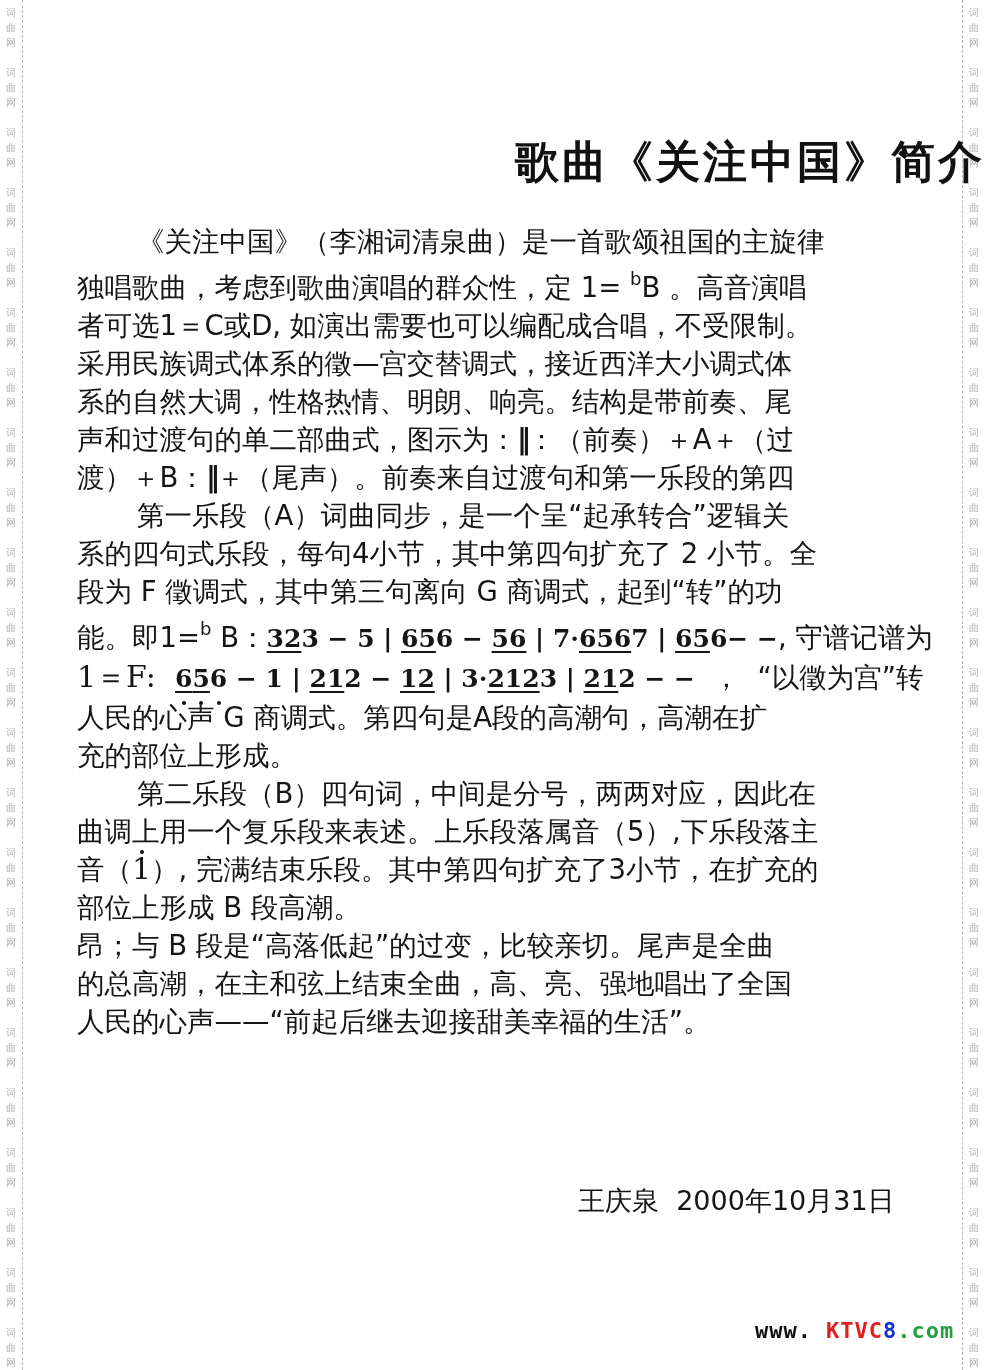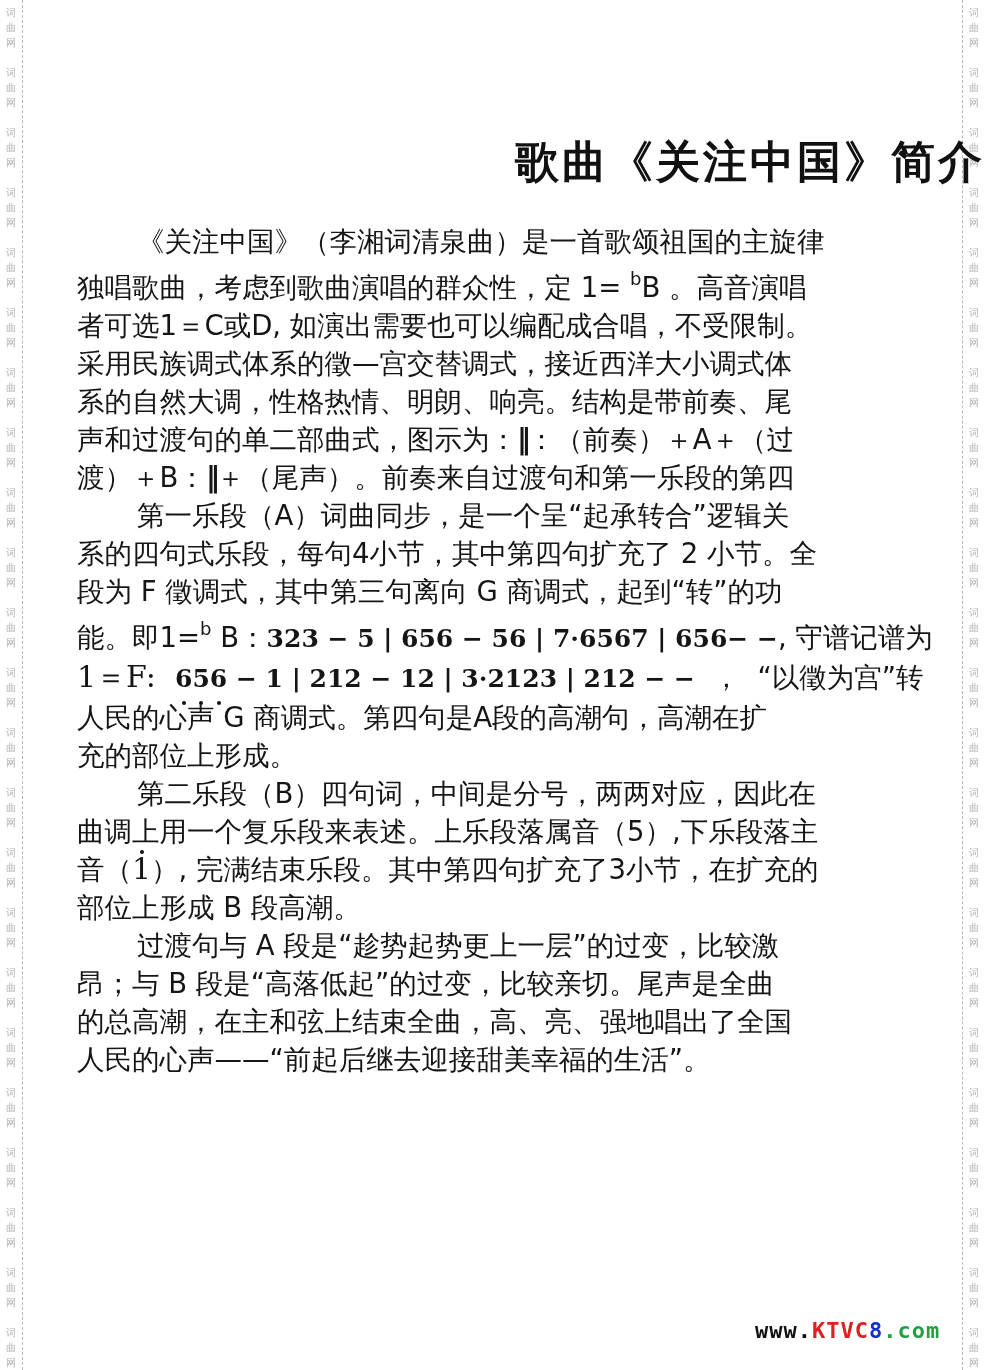--- a/index.html
+++ b/index.html
@@ -28,21 +28,21 @@
   .body-text {
     position: absolute; left: 77px; width: 840px; top: 222px;
     font-family: "DejaVu Sans", sans-serif; font-size: 27.5px; line-height: 38px;
     color: #151515; text-align: justify; text-align-last: left;
   }
   .para { margin: 0; text-indent: 2em; }
   .line { display: block; white-space: nowrap; text-indent: 0; }
   .line.first { padding-left: 60px; }
   .num { font-family: "DejaVu Serif", serif; font-size: 30px; }
   .notation { font-family: "DejaVu Serif", serif; font-weight: bold; font-size: 25px; }
-  .ul { text-decoration-thickness: 2px; text-underline-offset: 4px; }
+  .ul { text-decoration: underline; text-decoration-thickness: 2px; text-underline-offset: 4px; }
   .sup { font-size: 18px; vertical-align: 12px; }
   .bar-sym { font-family: "DejaVu Sans", sans-serif; font-weight: bold; letter-spacing: -3px; }
   .dot-under { position: relative; display: inline-block; }
   .dot-under::after {
     content: ""; position: absolute; left: 50%; bottom: -7px; width: 4px; height: 4px;
     margin-left: -2px; border-radius: 50%; background: #111;
   }
   .dot-over { position: relative; display: inline-block; }
   .dot-over::before {
     content: ""; position: absolute; left: 50%; top: 0px; width: 4px; height: 4px;
@@ -320,25 +320,25 @@
   </p>
 
   <p class="para" style="text-indent:0">
     <span class="line first">第二乐段（B）四句词，中间是分号，两两对应，因此在</span>
     <span class="line">曲调上用一个复乐段来表述。上乐段落属音（5）,下乐段落主</span>
     <span class="line"><span>音（</span><span class="num dot-over" style="font-size:30px">1</span><span>）, 完满结束乐段。其中第四句扩充了3小节，在扩充的</span></span>
     <span class="line">部位上形成 B 段高潮。</span>
   </p>
 
   <p class="para" style="text-indent:0">
-    <span class="line first">过渡句与  A 段是“趁势起势更上一层”的过变，比较激</span>
     <span class="line">昂；与 B 段是“高落低起”的过变，比较亲切。尾声是全曲</span>
     <span class="line">的总高潮，在主和弦上结束全曲，高、亮、强地唱出了全国</span>
     <span class="line">人民的心声——“前起后继去迎接甜美幸福的生活”。</span>
   </p>
 </div>
 
 <div class="signature">
+  <span class="sig-line" style="white-space:pre">王庆泉  2000年10月31日</span>
 </div>
 
 <div class="site-logo">
-  <span style="color: rgb(17, 17, 17);">www.</span><span style="color: rgb(224, 32, 32);">KTVC</span><span style="color: rgb(16, 48, 208);">8</span><span style="color: rgb(32, 160, 64);">.com</span>
+  <span style="color: rgb(17, 17, 17);">www.</span><span style="color: rgb(224, 32, 32); margin-left: 14px;">KTVC</span><span style="color: rgb(16, 48, 208);">8</span><span style="color: rgb(32, 160, 64);">.com</span>
 </div>
 
 </body></html>

